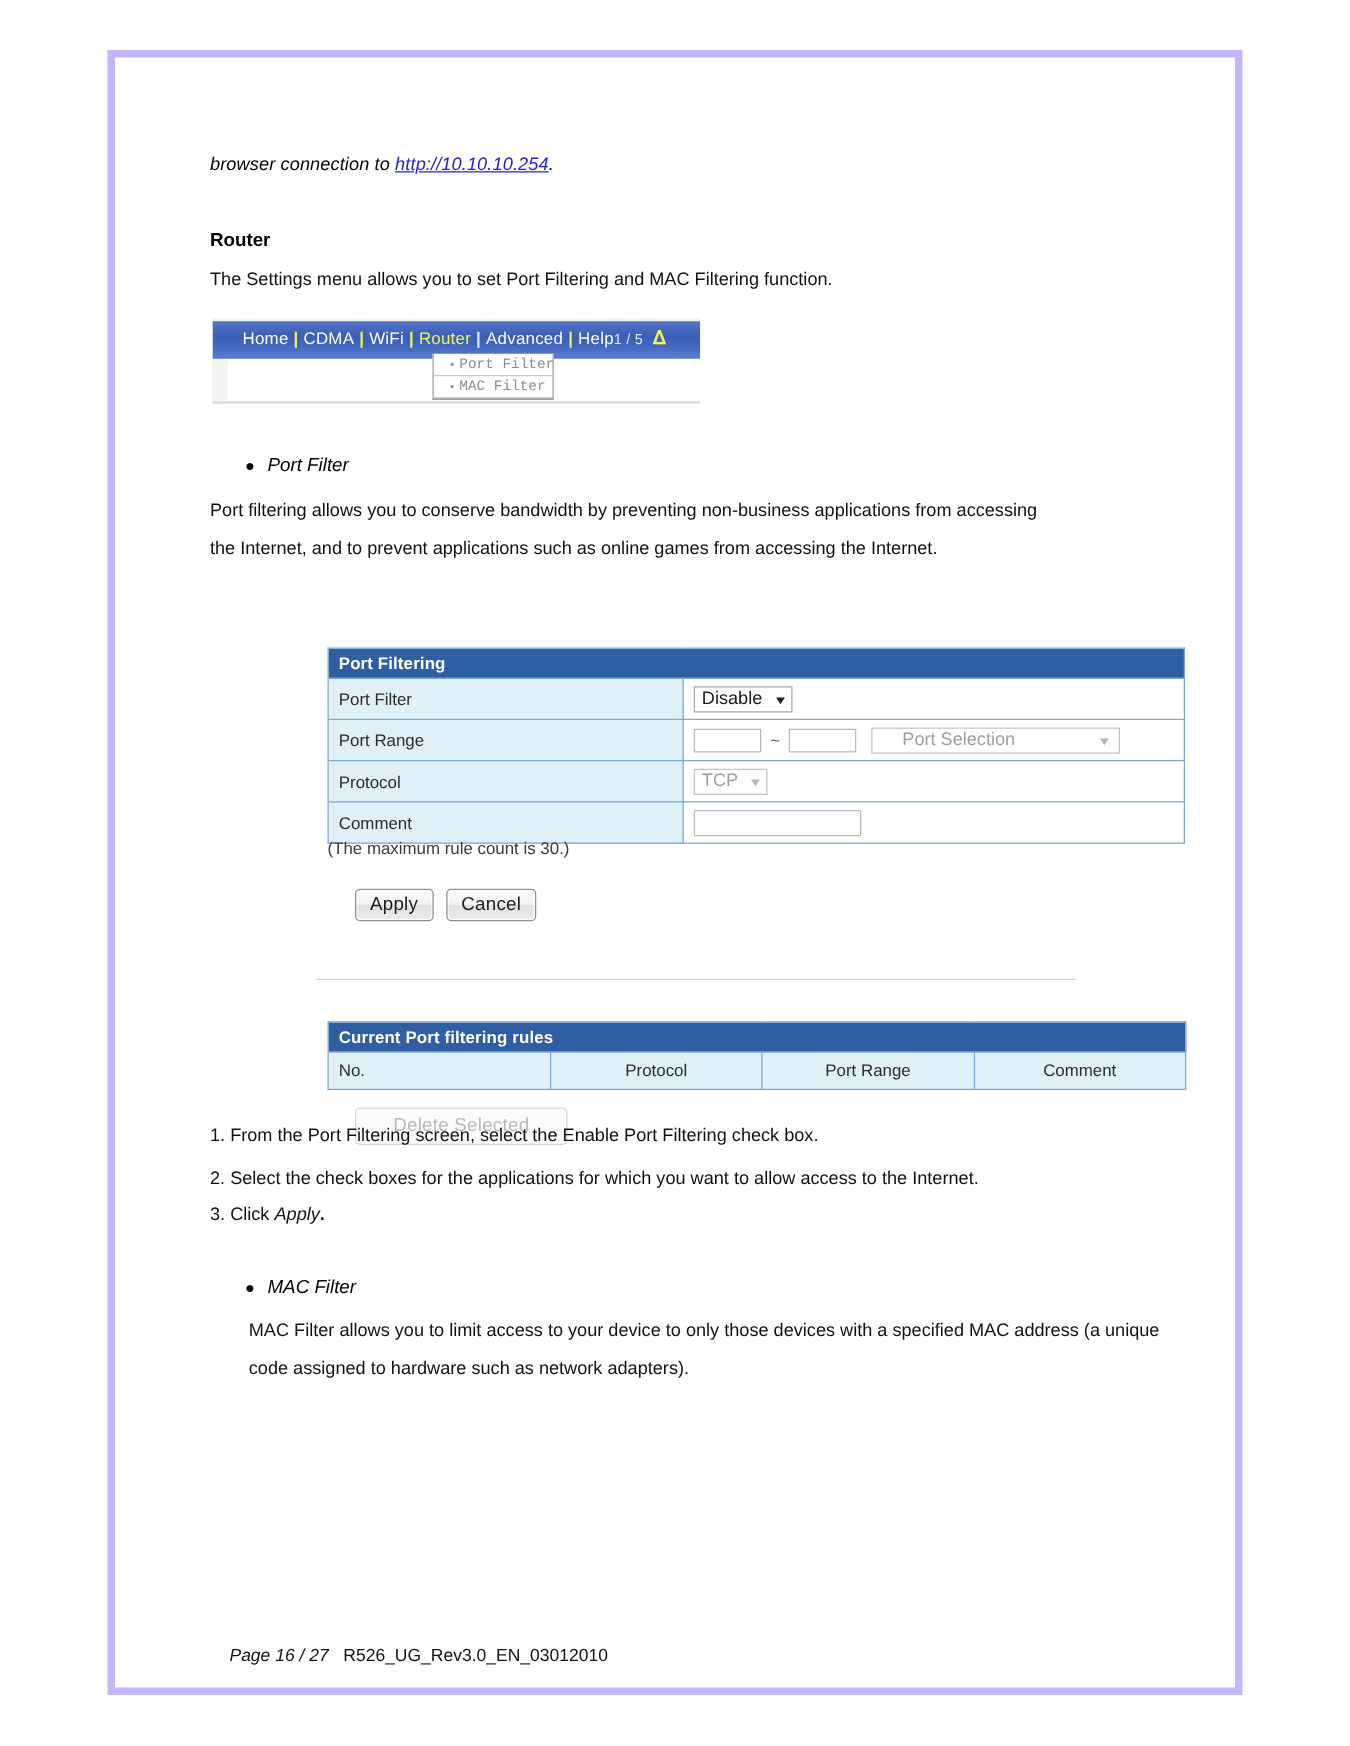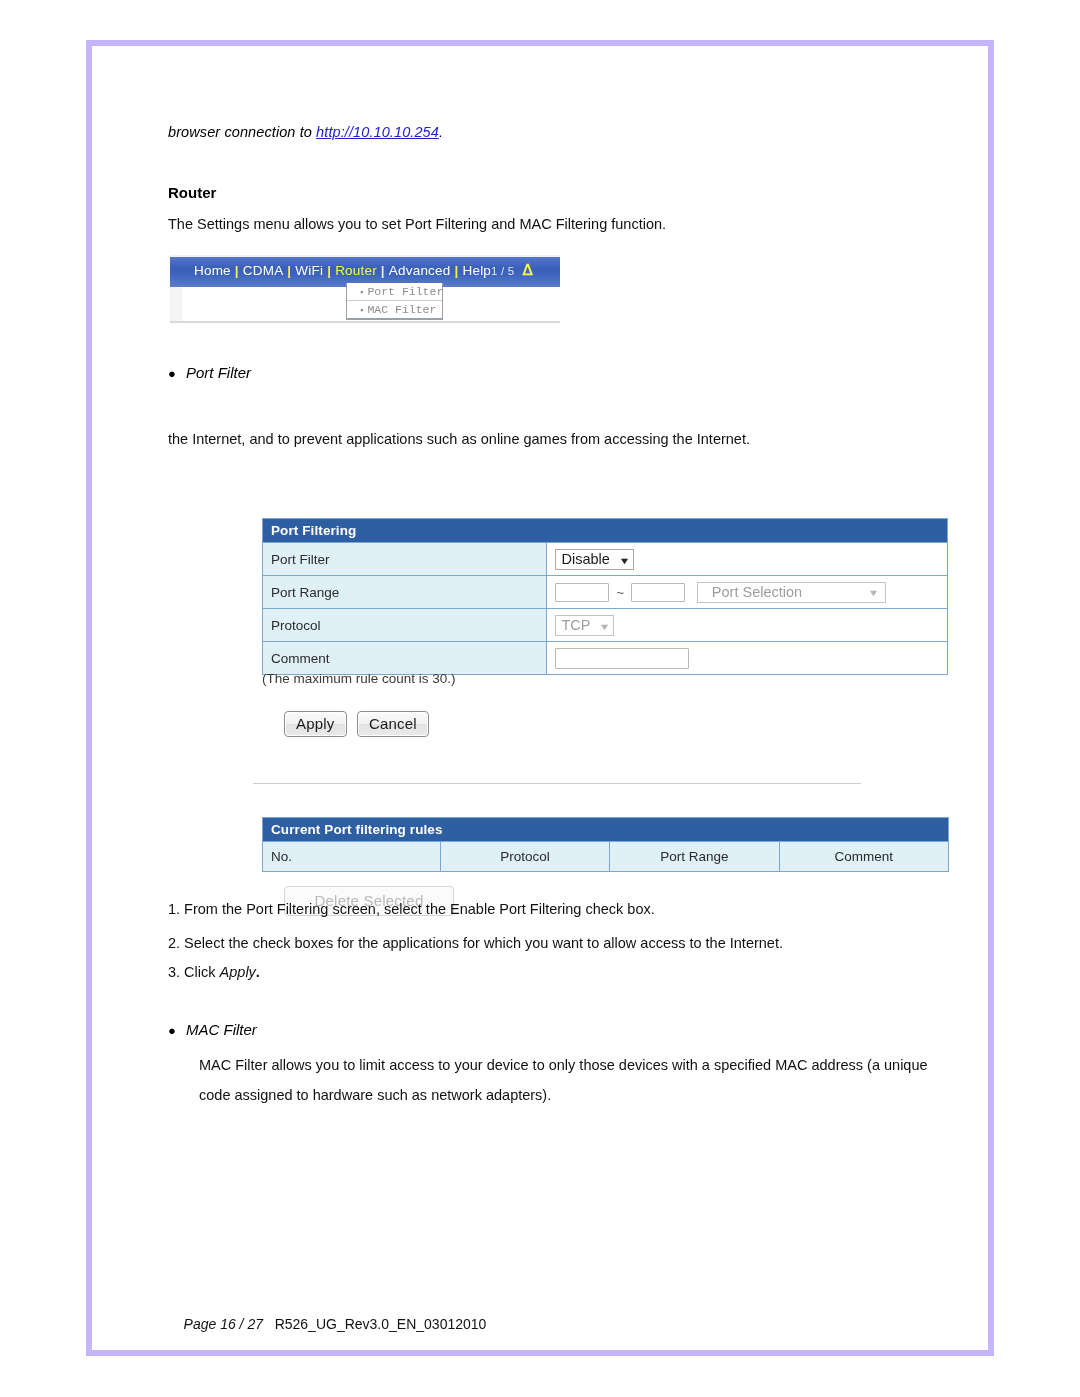--- a/index.html
+++ b/index.html
@@ -129,20 +129,21 @@
     width: 12px; height: 34px;
     background: #f4f4f4;
   }
 
   
   .bullet-head {
     position: absolute;
     font-size: 15px;
     font-style: italic;
     color: #000;
+    margin-left: 28px;
   }
   .bullet-head .dot {
     display: inline-block;
     width: 18px;
     font-style: normal;
     font-size: 13px;
   }
 
   .body-p {
     position: absolute;
@@ -224,21 +225,21 @@
   .winput.wide { width: 132px; height: 19px; }
   .tilde {
     display: inline-block;
     padding: 0 7px;
     color: #555;
     font-size: 13px;
     vertical-align: middle;
   }
   .wselect.portsel {
     width: 168px;
-    padding: 1px 5px 2px 14px;
+    padding: 1px 5px 2px 24px;
   }
   .wselect.portsel .caret {
     position: absolute;
     right: 7px;
     top: 5px;
   }
 
   .note-max {
     position: absolute;
     left: 170px;
@@ -336,21 +337,21 @@
       <div class="nav-drop-item"><span class="dot">▪</span><span>Port Filter</span></div>
       <div class="nav-drop-item"><span class="dot">▪</span><span>MAC Filter</span></div>
     </div>
   </div>
 
   <div class="bullet-head" style="left:76px; top:318px;">
     <span class="dot">●</span><span>Port Filter</span>
   </div>
 
   <div class="body-p" style="left:76px; top:348px;">
-    <br>
+    <span>Port filtering allows you to conserve bandwidth by preventing non-business applications from accessing</span><br>
     <span>the Internet, and to prevent applications such as online games from accessing the Internet.</span>
   </div>
 
   <table class="webtable" id="port-filtering-table">
     <tbody>
         <tr class="thead-row">
       <td colspan="2">Port Filtering</td>
     </tr>
     <tr>
       <td class="lbl">Port Filter</td>

